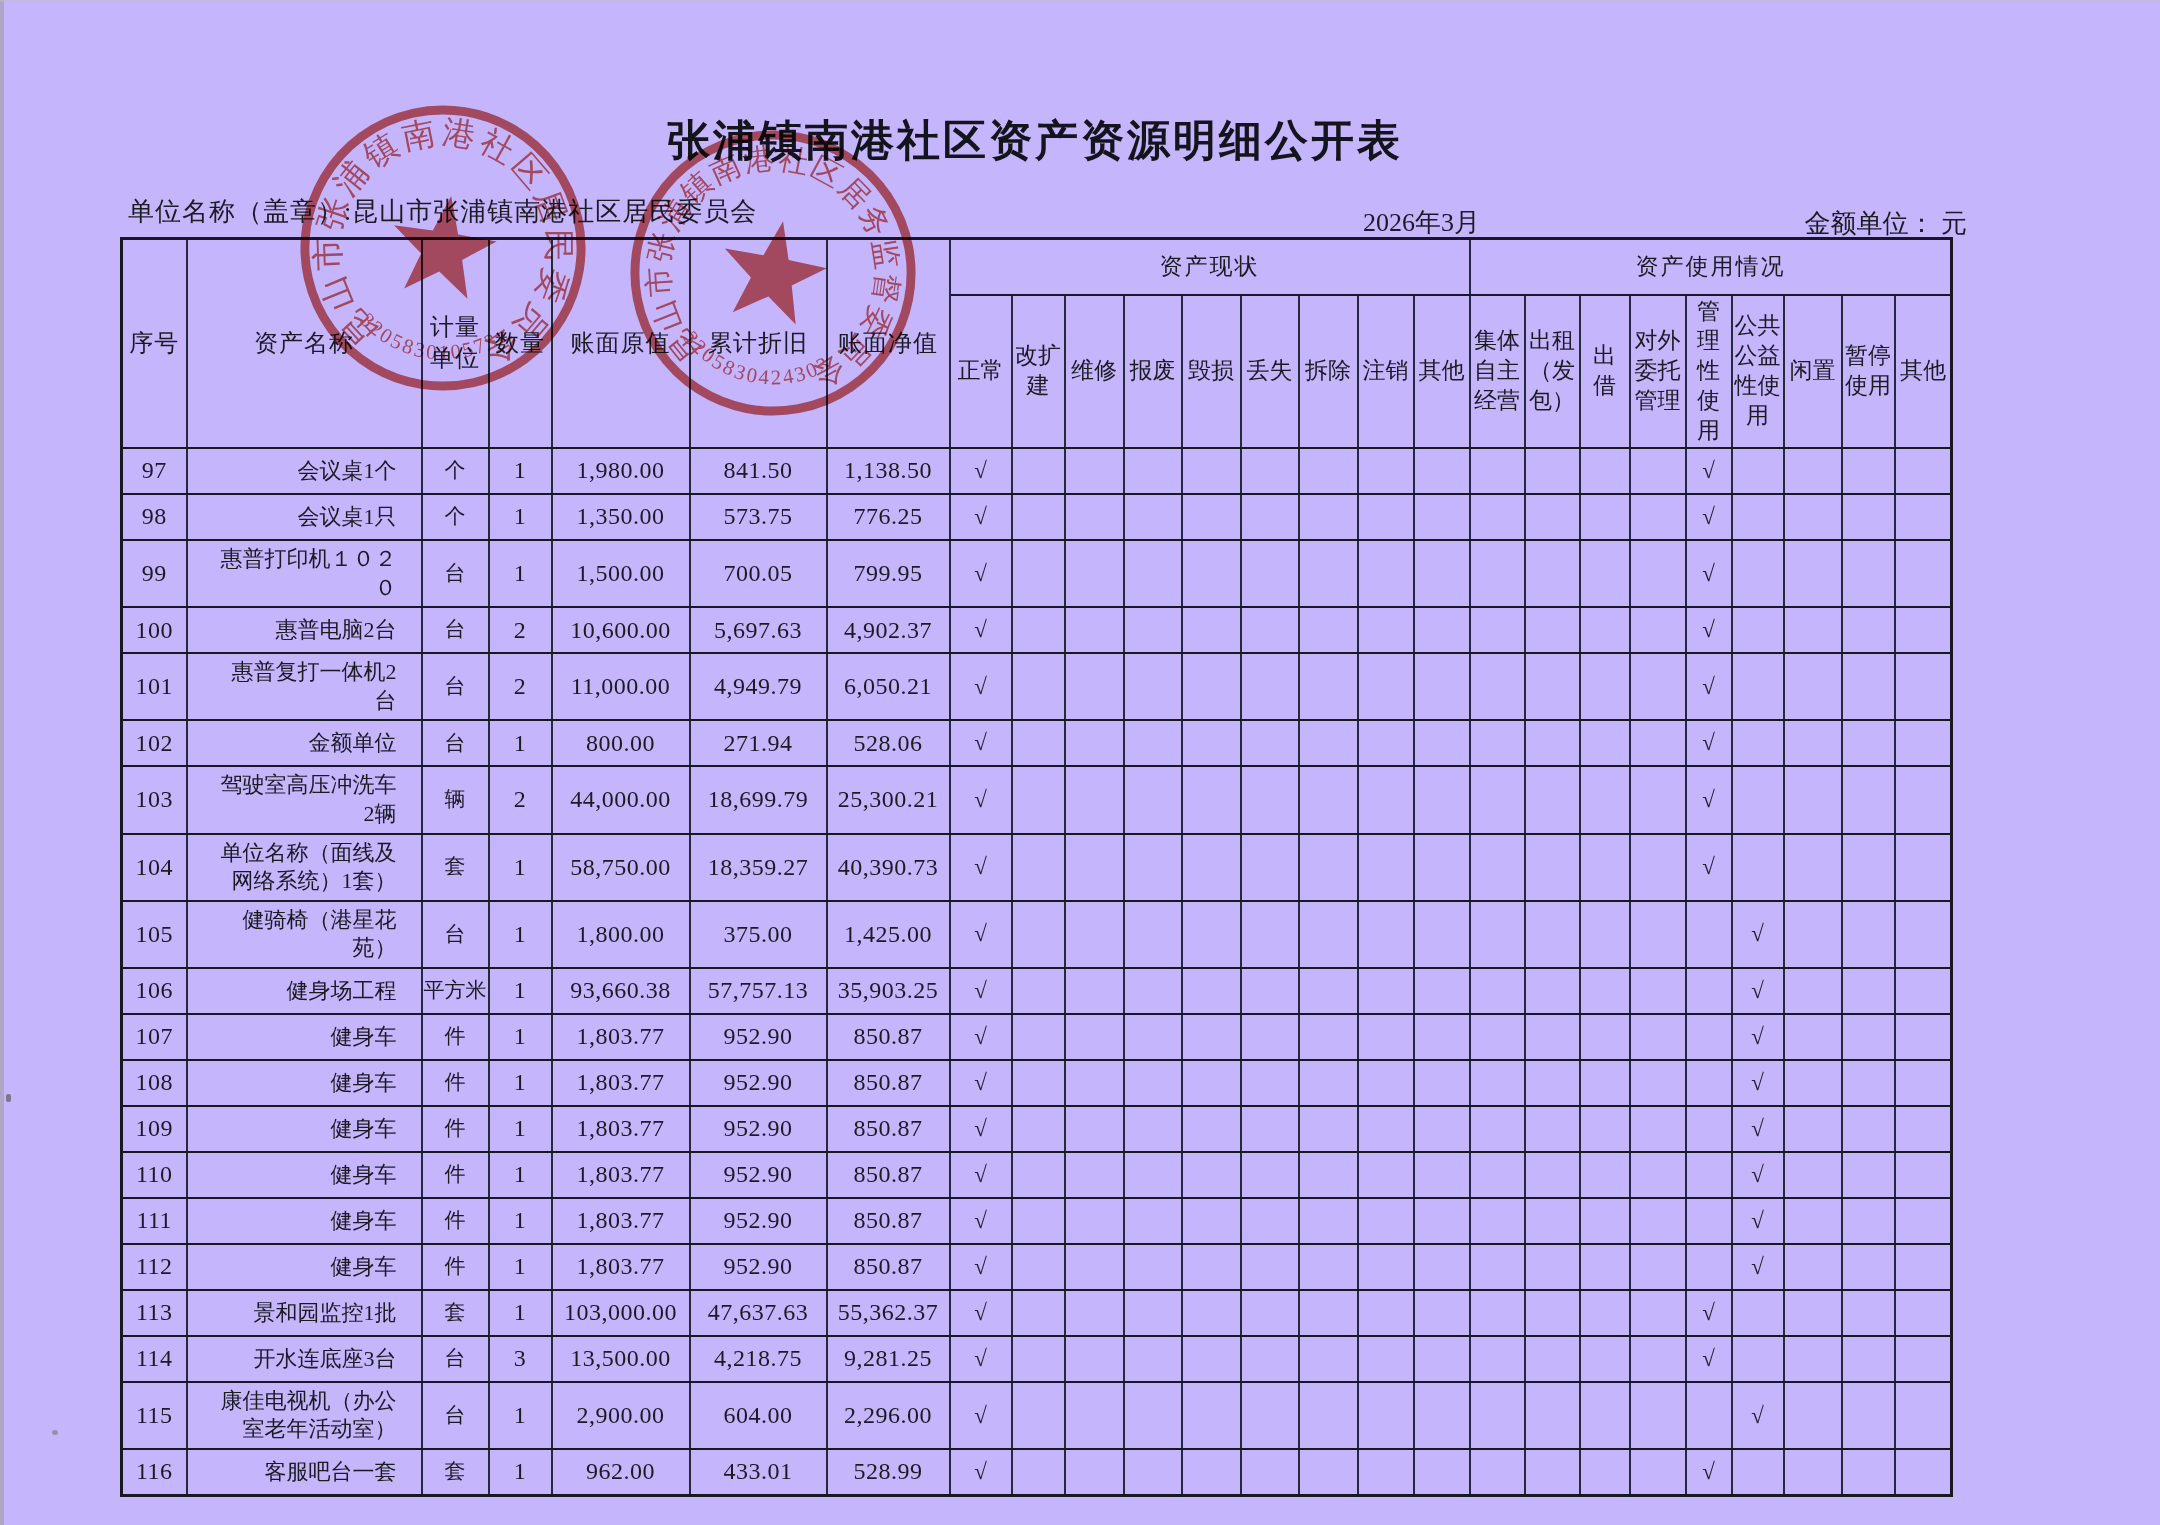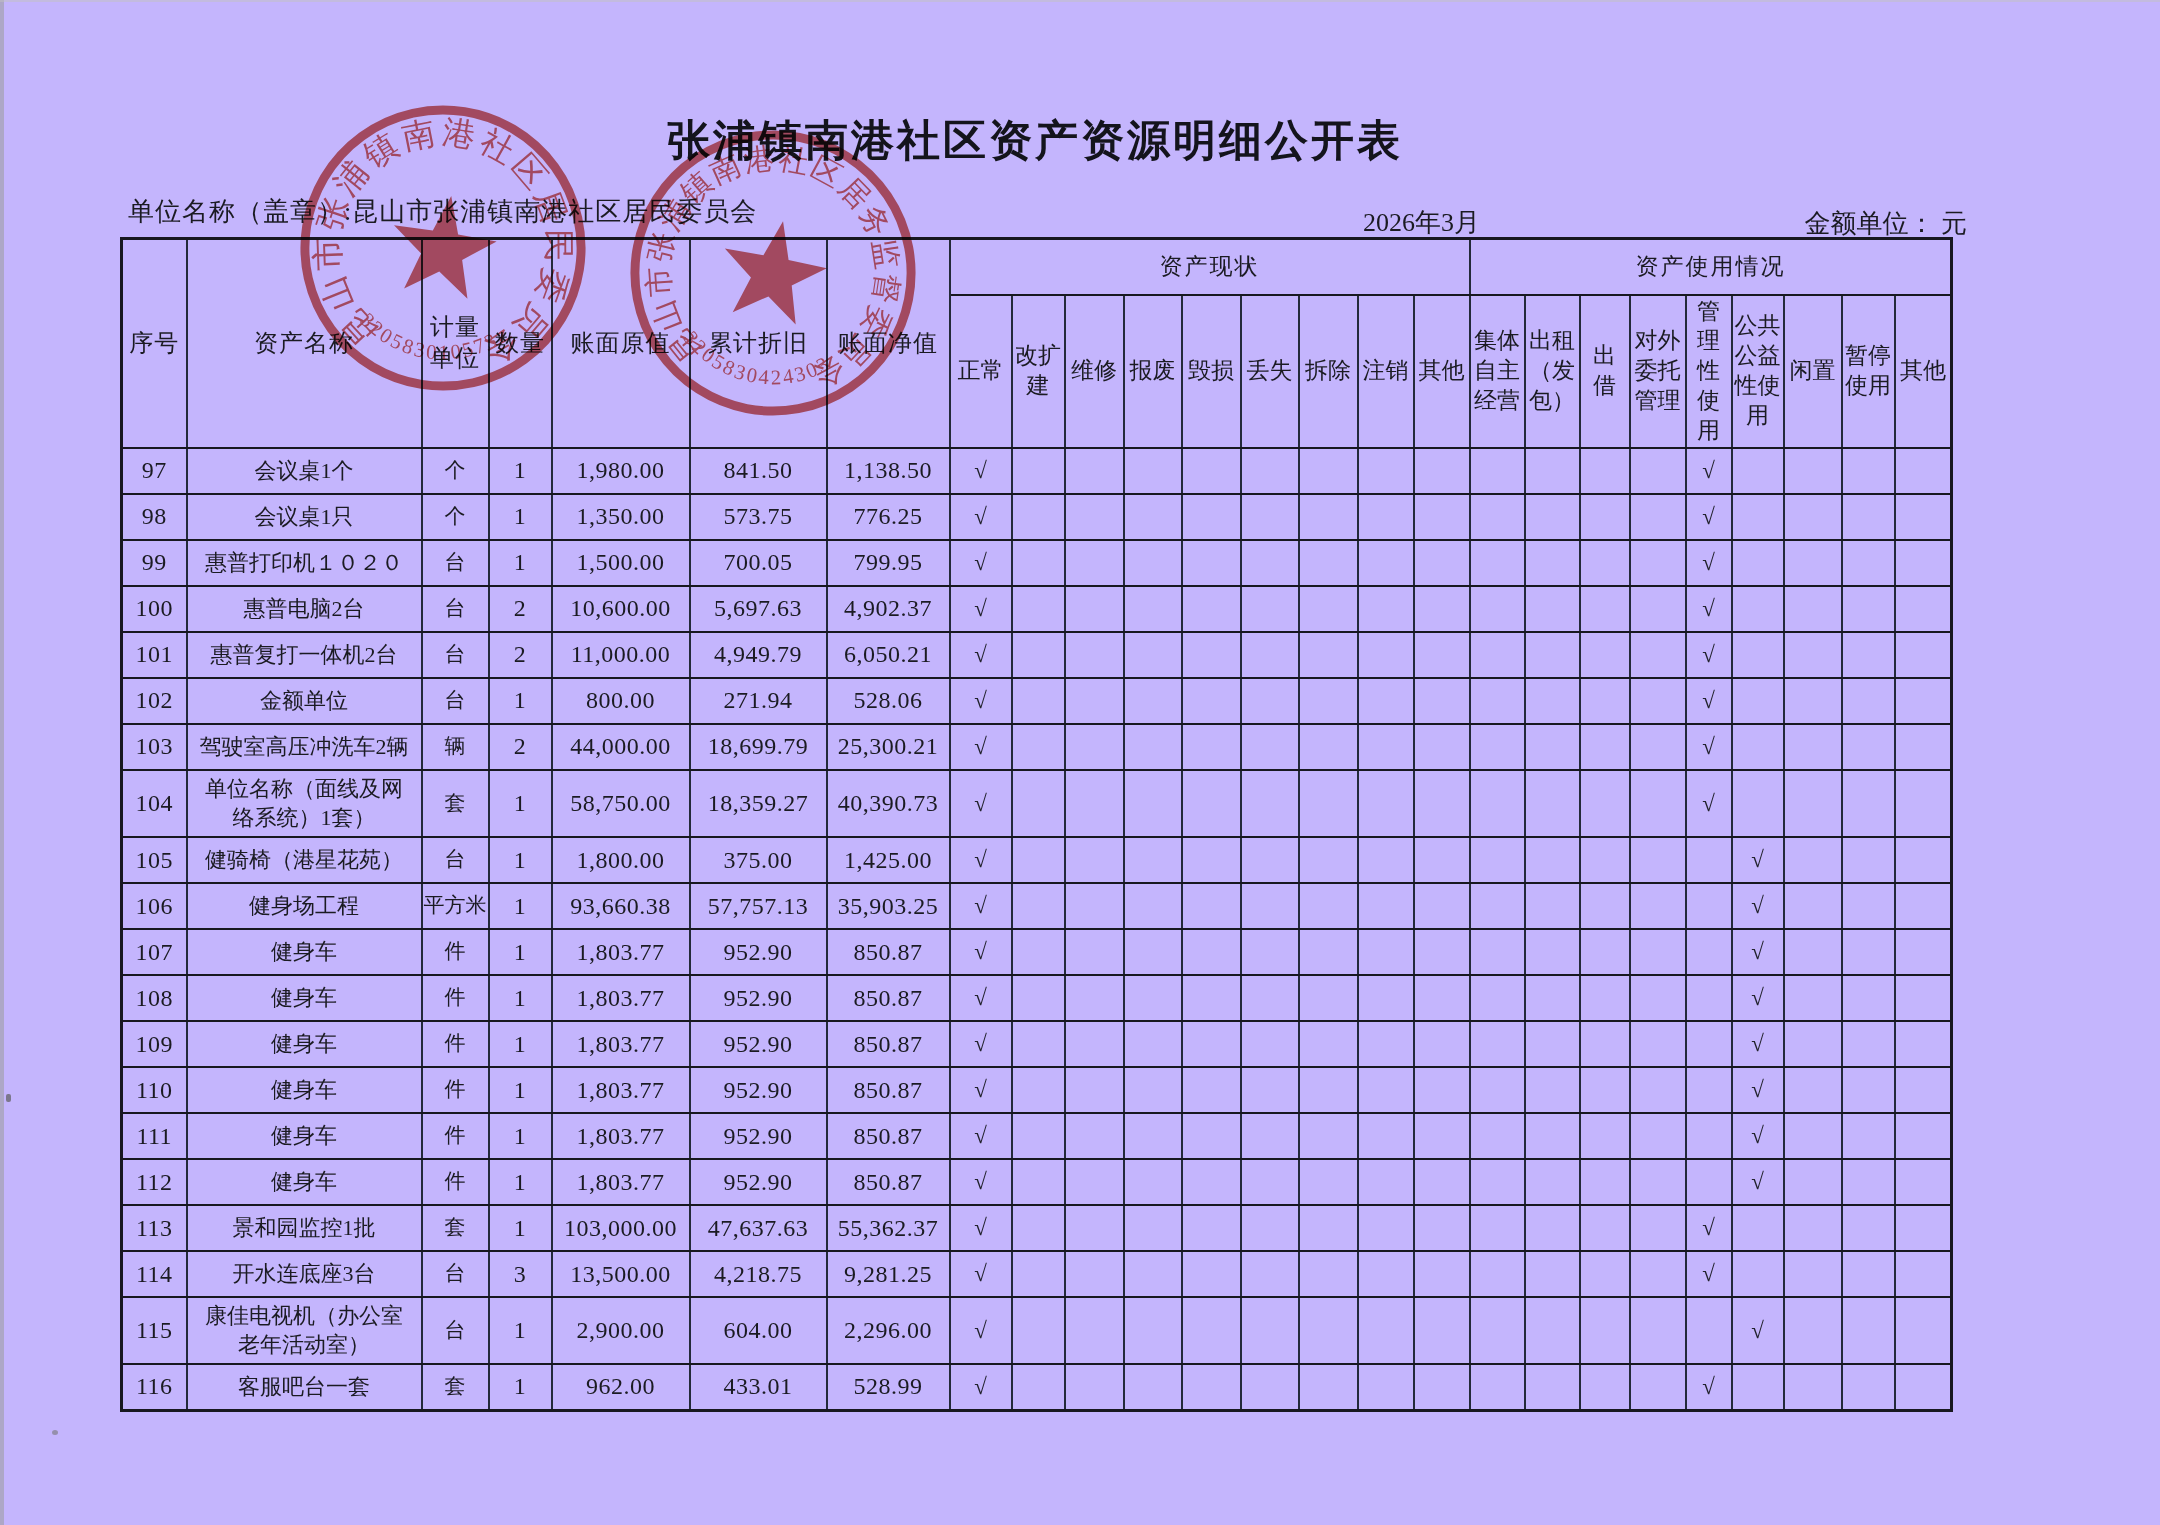--- a/index.html
+++ b/index.html
@@ -30,21 +30,21 @@
     border:2px solid #242a3a;border-top-color:#181820;border-bottom-color:#181820;
     text-align:center;vertical-align:middle;font-weight:400;
     font-size:23px;line-height:1.3;padding:1px 2px;color:#1b1b22;
   }
   table{border:3px solid #181820;}
   th{font-weight:400;margin-left:8px;}
   .h-group{height:56px;font-size:25px;letter-spacing:2px;}
   .h-sub th{height:110px;}
   .h-span{font-size:24px;letter-spacing:1px;}
   tbody tr{height:46px;}
-  td.c-name{text-align:center;padding:4px 11px;font-size:22px;}
+  td.c-name{text-align:right;padding:4px 24px;font-size:22px;}
   td.c-unit{font-size:21px;padding:0;white-space:nowrap;}
   td.c-num{font-size:24px;letter-spacing:.5px;}
   td.c-check{font-size:23px;color:#23232e;}
 
   
   .stamp{position:absolute;mix-blend-mode:multiply;opacity:.82;pointer-events:none;}
   .stamp-1{left:294px;top:99px;width:298px;height:298px;}
   .stamp-2{left:624px;top:124px;width:298px;height:298px;}
   .ring-text{font-family:"Liberation Serif","DejaVu Serif",serif;fill:#c9453e;}
   .rt-15{font-size:33px;letter-spacing:4px;}

